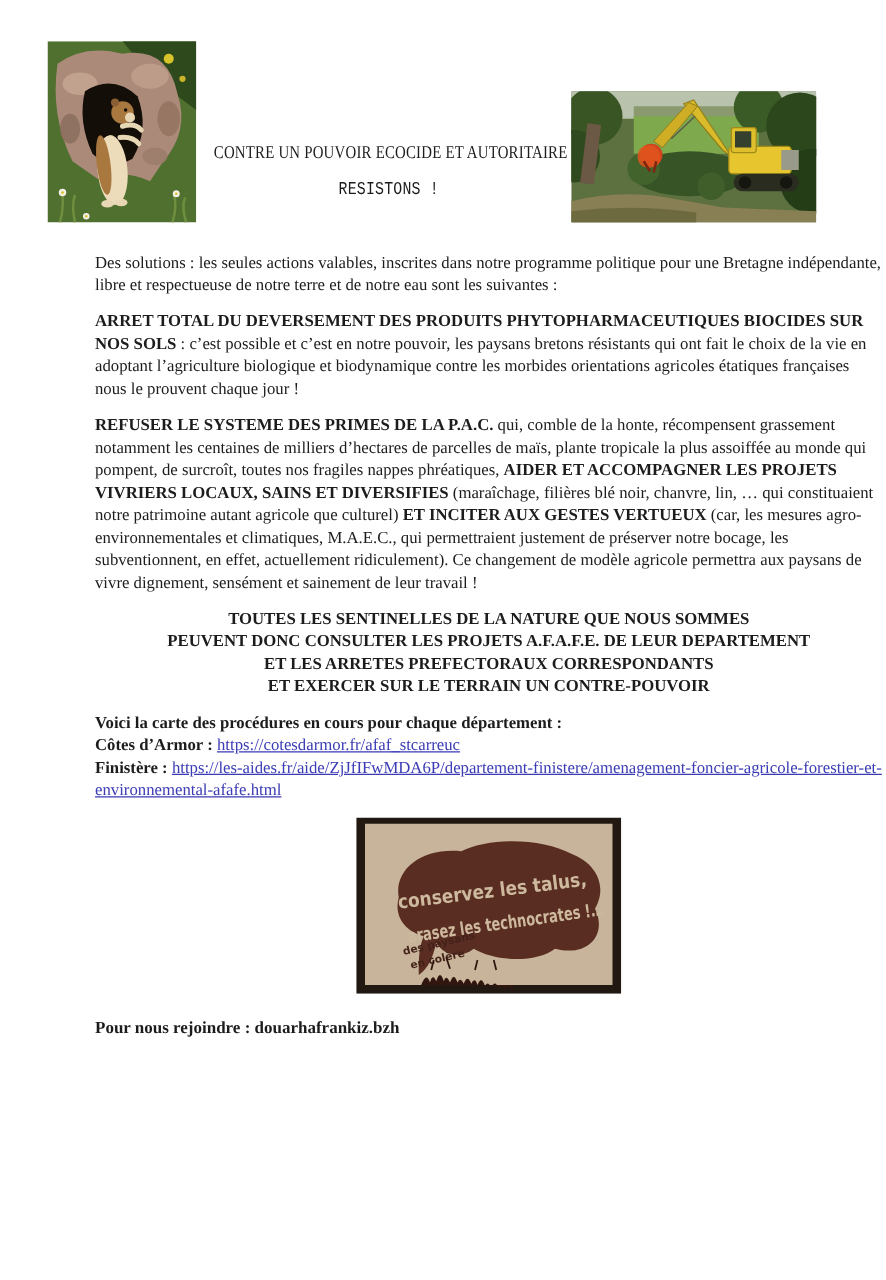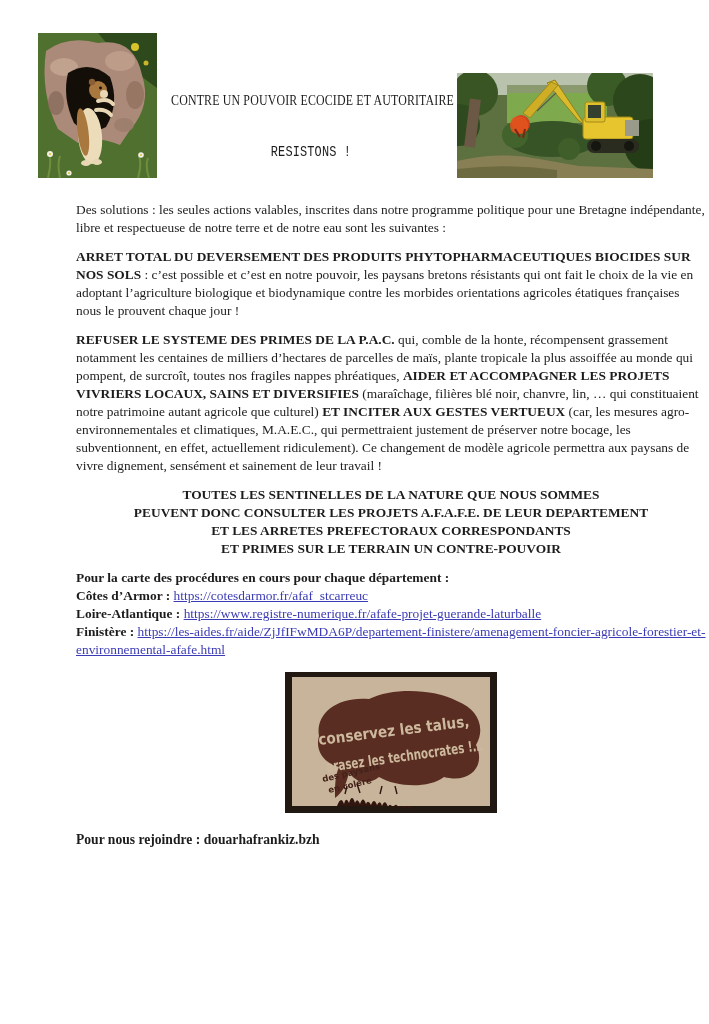--- a/index.html
+++ b/index.html
@@ -10,21 +10,21 @@
     color:var(--text, #1c1c1c);
   }
   
   .header { position:absolute; left:0; top:0; width:709px; height:190px; }
   .photo { position:absolute; display:block; }
   .photo-weasel { left:38px; top:33px; width:119px; height:145px; }
   .photo-excavator { left:457px; top:73px; width:196px; height:105px; }
   .title-wrap { position:absolute; left:140px; top:0; width:342px; height:190px; }
   .title-line { position:absolute; width:100%; text-align:center; font-size:14.5px; white-space:nowrap; }
   .title-line > span { display:inline-block; transform:scaleX(0.82); transform-origin:center; letter-spacing:0.2px; }
-  .t1 { top:92px; }
+  .t1 { top:114px; }
   .t2 { top:144px;font-family:Liberation Mono, monospace; }
   
   .content { position:absolute; left:42px; top:201px; width:630px; font-size:13.4px; line-height:18px;margin-left:34px; }
   .para { margin:0 0 11px 0; }
   .para b, .center-block, .dept-intro, .dept-label, .footer-line { font-weight:bold; }
   .center-block { text-align:center; margin:0 0 11px 0; }
   .center-block div { white-space:nowrap; }
   .depts { margin:0 0 13px 0; }
   .dept-row, .dept-intro { overflow-wrap:break-word; }
   a.url { color:var(--link, #3b3bb5); text-decoration:underline; cursor:pointer; }
@@ -135,27 +135,26 @@
     <p class="para">Des solutions : les seules actions valables, inscrites dans notre programme politique pour une Bretagne indépendante, libre et respectueuse de notre terre et de notre eau sont les suivantes :</p>
 
     <p class="para"><b>ARRET TOTAL DU DEVERSEMENT DES PRODUITS PHYTOPHARMACEUTIQUES BIOCIDES SUR NOS SOLS</b><span> : c’est possible et c’est en notre pouvoir, les paysans bretons résistants qui ont fait le choix de la vie en adoptant l’agriculture biologique et biodynamique contre les morbides orientations agricoles étatiques françaises nous le prouvent chaque jour !</span></p>
 
     <p class="para"><b>REFUSER LE SYSTEME DES PRIMES DE LA P.A.C.</b><span> qui, comble de la honte, récompensent grassement notamment les centaines de milliers d’hectares de parcelles de maïs, plante tropicale la plus assoiffée au monde qui pompent, de surcroît, toutes nos fragiles nappes phréatiques, </span><b>AIDER ET ACCOMPAGNER LES PROJETS VIVRIERS LOCAUX, SAINS ET DIVERSIFIES</b><span> (maraîchage, filières blé noir, chanvre, lin, … qui constituaient notre patrimoine autant agricole que culturel) </span><b>ET INCITER AUX GESTES VERTUEUX</b><span> (car, les mesures agro-environnementales et climatiques, M.A.E.C., qui permettraient justement de préserver notre bocage, les subventionnent, en effet, actuellement ridiculement). Ce changement de modèle agricole permettra aux paysans de vivre dignement, sensément et sainement de leur travail !</span></p>
 
     <div class="center-block">
       <div>TOUTES LES SENTINELLES DE LA NATURE QUE NOUS SOMMES</div>
       <div>PEUVENT DONC CONSULTER LES PROJETS A.F.A.F.E. DE LEUR DEPARTEMENT</div>
       <div>ET LES ARRETES PREFECTORAUX CORRESPONDANTS</div>
-      <div>ET PRIMES SUR LE TERRAIN UN CONTRE-POUVOIR</div>
+      <div>ET EXERCER SUR LE TERRAIN UN CONTRE-POUVOIR</div>
     </div>
 
     <div class="depts">
-      <div class="dept-intro">Pour la carte des procédures en cours pour chaque département :</div>
+      <div class="dept-intro">Voici la carte des procédures en cours pour chaque département :</div>
       <div class="dept-row"><span class="dept-label">Côtes d’Armor :</span> <a class="url">https://cotesdarmor.fr/afaf_stcarreuc</a></div>
-      <div class="dept-row"><span class="dept-label">Loire-Atlantique :</span> <a class="url">https://www.registre-numerique.fr/afafe-projet-guerande-laturballe</a></div>
       <div class="dept-row"><span class="dept-label">Finistère :</span> <a class="url">https://les-aides.fr/aide/ZjJfIFwMDA6P/departement-finistere/amenagement-foncier-agricole-forestier-et-environnemental-afafe.html</a></div>
     </div>
 
     <div class="poster-wrap">
       <svg class="poster" viewBox="0 0 212 141">
         <rect class="poster-frame" x="0" y="0" width="212" height="141"></rect>
         <rect class="poster-paper" x="7" y="5" width="198" height="129"></rect>
         <path class="poster-blob" d="M34,64 C30,42 52,24 84,27 C108,15 150,17 172,29 C193,37 201,56 191,73 C201,93 186,112 159,105 C143,117 111,115 94,105 C84,113 70,111 64,100 C61,114 57,121 50,126 C50,113 50,104 54,95 C38,91 30,78 34,64 Z"></path>
         <text class="poster-text" x="34" y="73" font-size="15.5" textLength="152" lengthAdjust="spacingAndGlyphs" transform="rotate(-7 34 73)">conservez les talus,</text>
         <text class="poster-text" x="42" y="100" font-size="14.5" textLength="158" lengthAdjust="spacingAndGlyphs" transform="rotate(-8 42 100)">arasez les technocrates !…</text>

